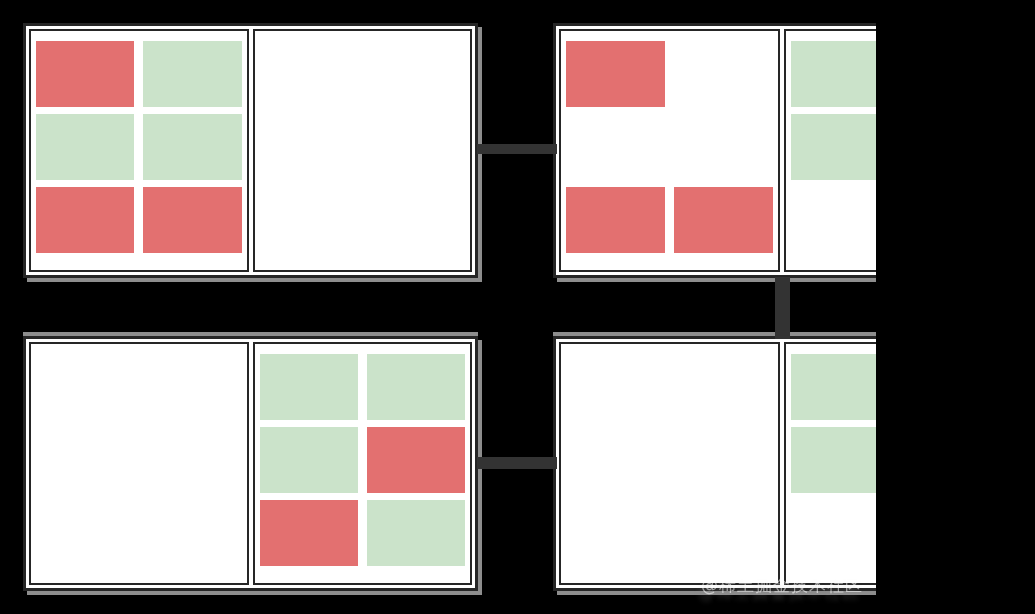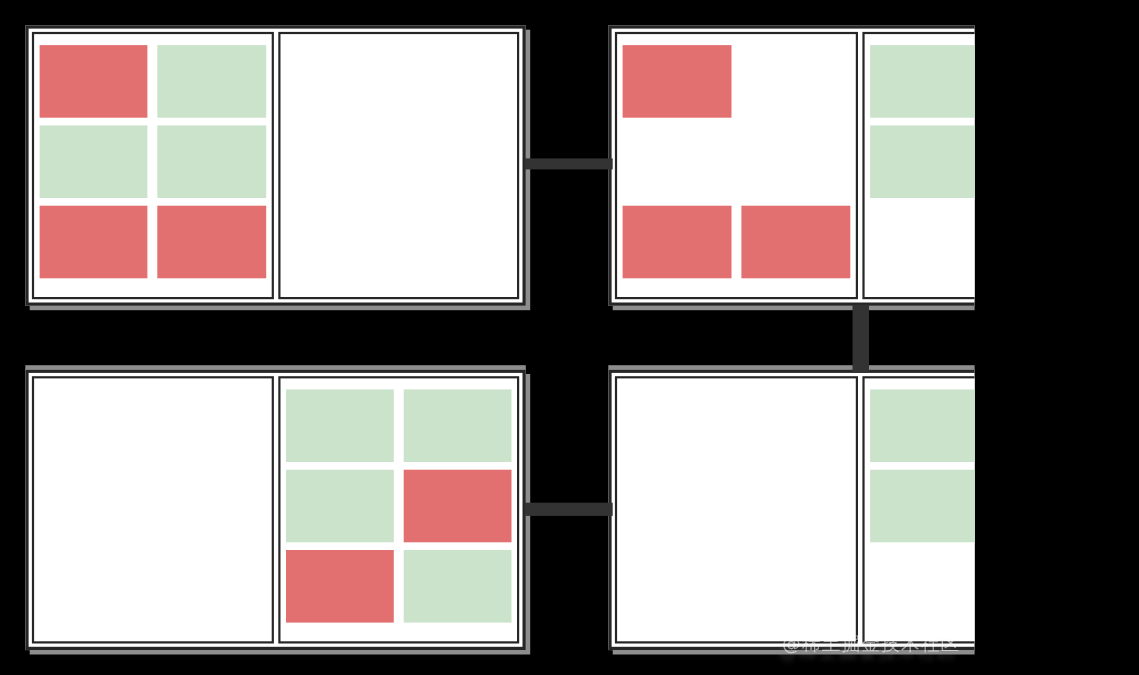--- a/index.html
+++ b/index.html
@@ -6,21 +6,20 @@
   body {
     background: #000;
     font-family: "DejaVu Sans", "Liberation Sans", sans-serif;
   }
   .canvas {
     position: relative;
     width: 876px;
     height: 614px;
     background: #000;
     overflow: hidden;
-    padding-left: 10px;
   }
   .panel {
     position: absolute;
     box-sizing: border-box;
     width: 455px;
     height: 255px;
     background: var(--panel-bg, #fff);
     border: 3px solid var(--border, #262626);
     box-shadow: 4px 4px 0 var(--shadow, #8d8d8d);
     padding: 3px;

